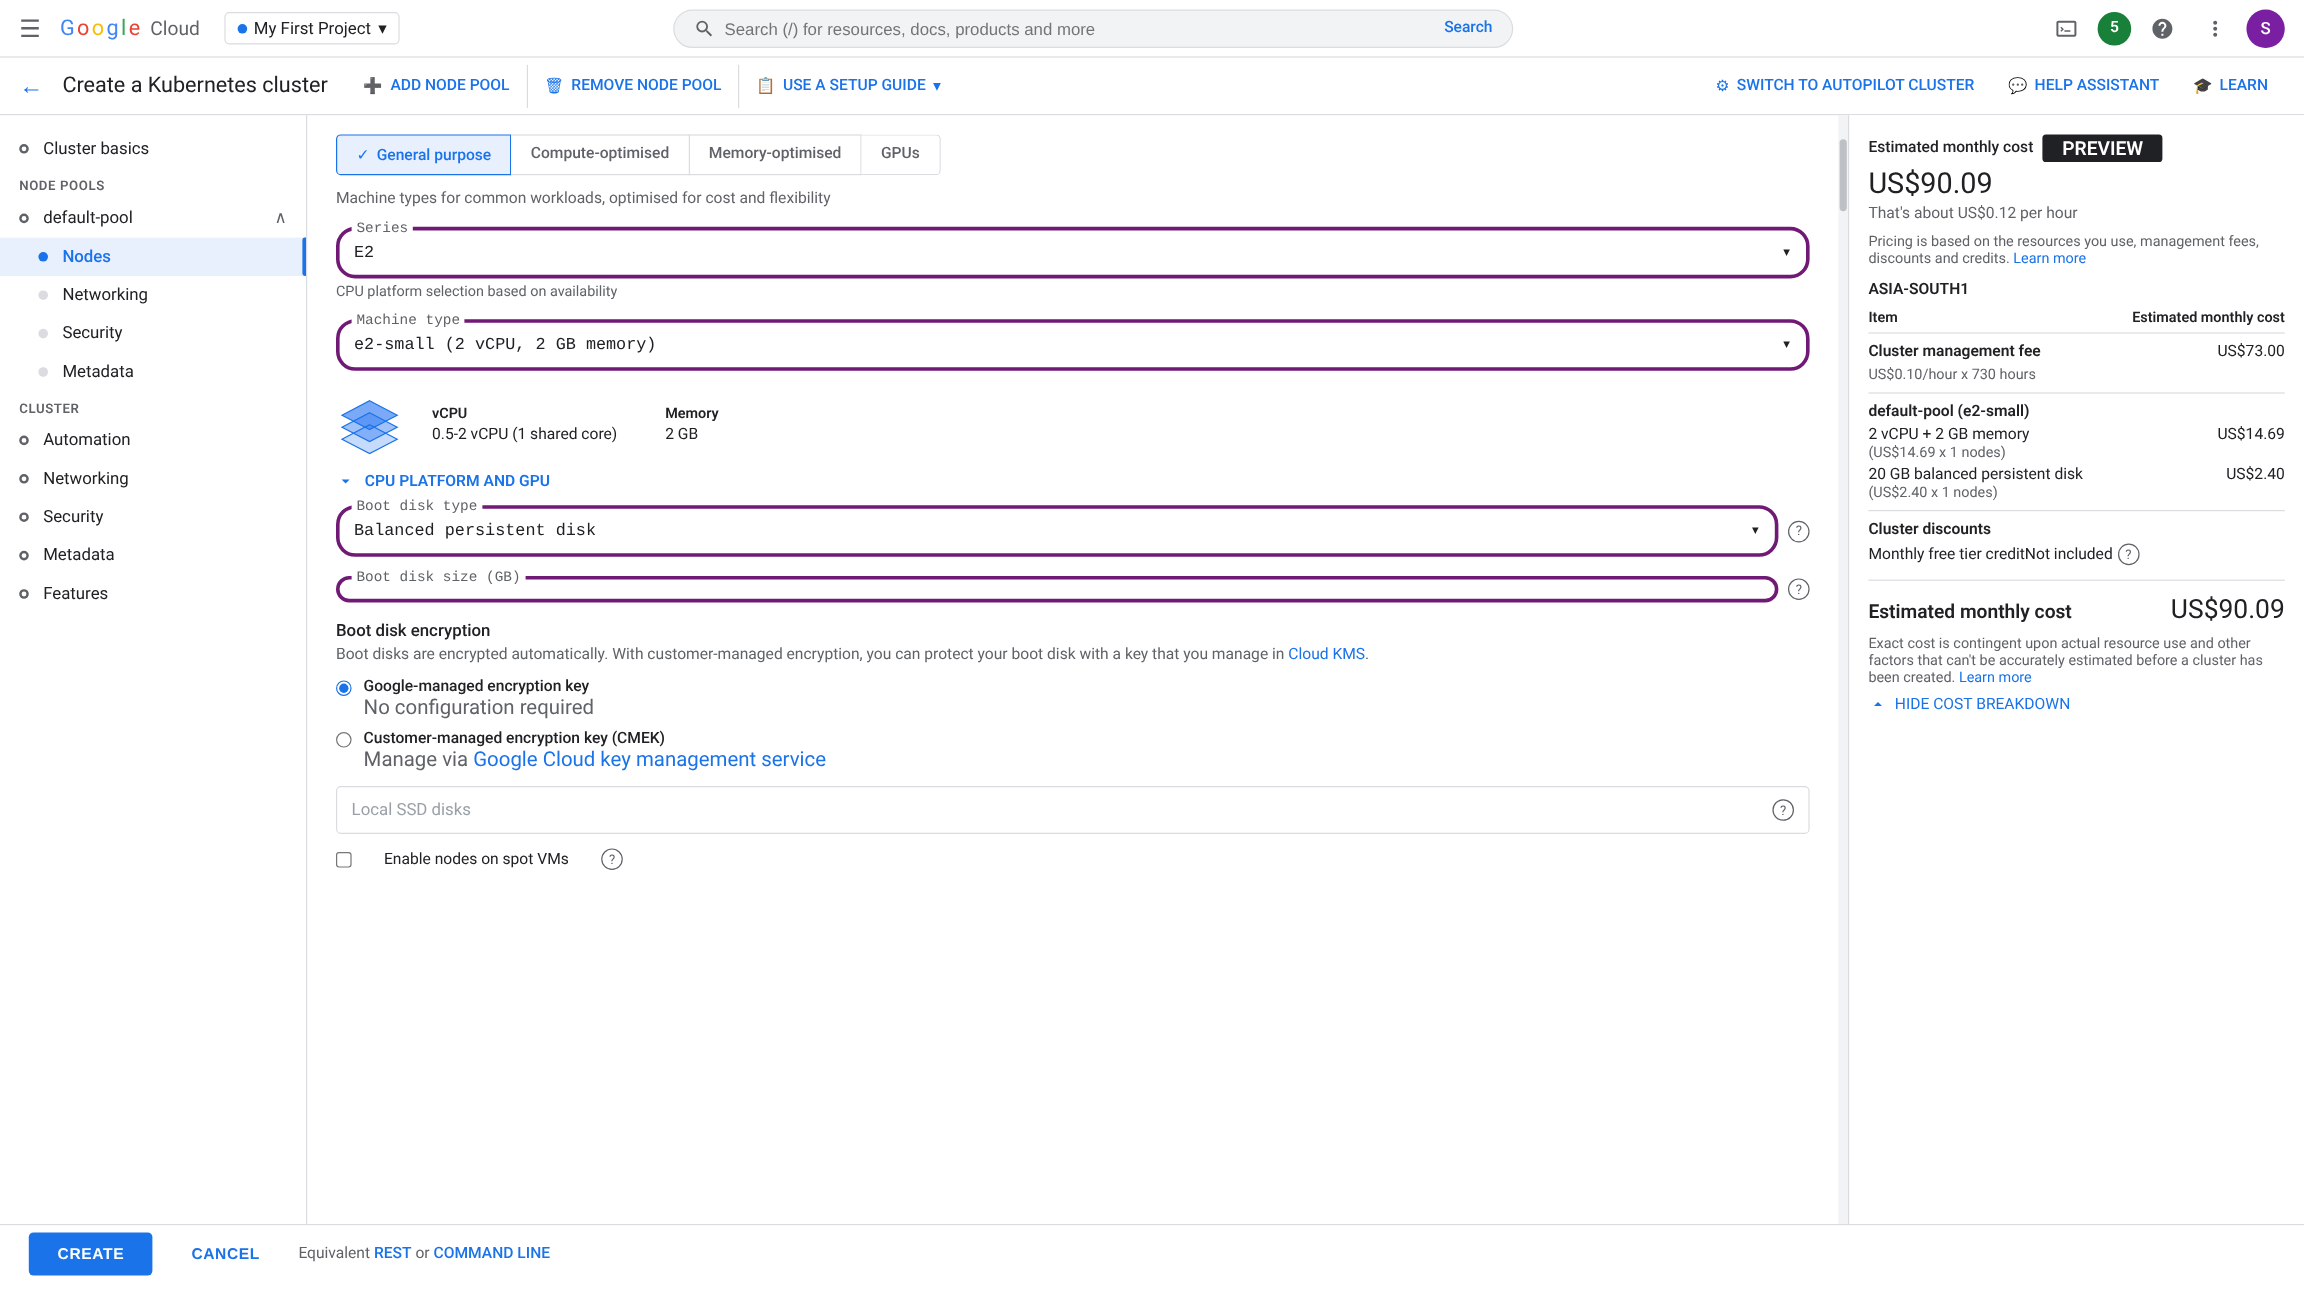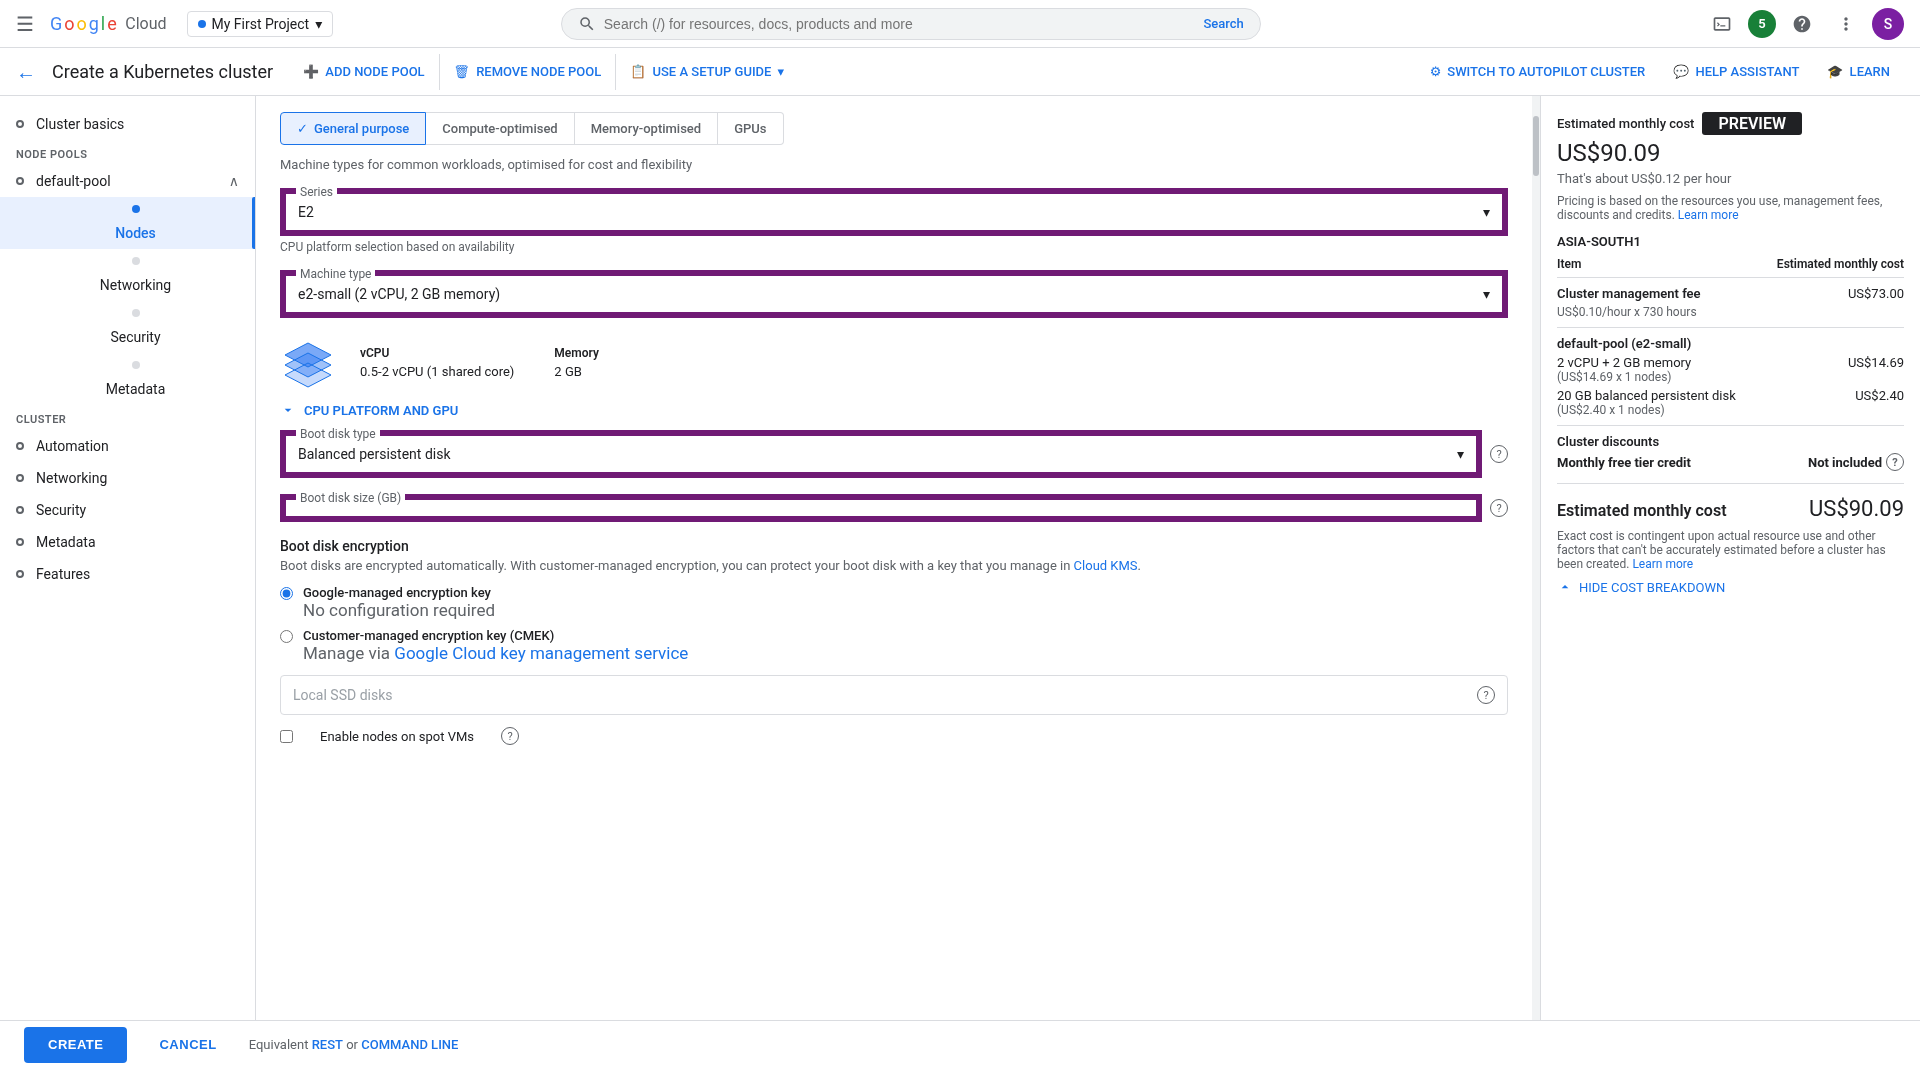--- a/index.html
+++ b/index.html
@@ -78,21 +78,21 @@
       position: relative;
     }
     .sidebar-item.active { background: #e8f0fe; color: #1a73e8; font-weight: 500; }
     .sidebar-item.active::after {
       content: ''; position: absolute; right: 0; top: 0; bottom: 0;
       width: 3px; background: #1a73e8; border-radius: 2px 0 0 2px;
     }
     .sidebar-dot { width: 8px; height: 8px; border-radius: 50%; background: #dadce0; flex-shrink: 0; }
     .sidebar-dot.active { background: #1a73e8; }
     .sidebar-dot.parent { background: transparent; border: 2px solid #5f6368; }
-    .sidebar-indent { padding-left: 32px; flex-direction: column; }
+    .sidebar-indent { padding-left: 32px; }
     .collapse-btn { margin-left: auto; font-size: 14px; color: #5f6368; }
 
     
     .content-area { flex: 1; overflow-y: auto; padding: 16px 24px; }
 
     
     .tabs { display: flex; gap: 0; margin-bottom: 12px; }
     .tab {
       padding: 8px 16px; font-size: 13px; font-weight: 500; cursor: pointer;
       border: 1px solid #dadce0; color: #5f6368; background: #fff;
@@ -100,22 +100,22 @@
     .tab:first-child { border-radius: 4px 0 0 4px; }
     .tab:last-child { border-radius: 0 4px 4px 0; }
     .tab + .tab { border-left: none; }
     .tab.active { background: #e8f0fe; color: #1a73e8; border-color: #1a73e8; display: flex; align-items: center; gap: 6px; }
 
     .section-desc { font-size: 13px; color: #5f6368; margin-bottom: 16px; }
 
     
     .field-group { margin-bottom: 16px; }
     .field-label-box {
-      position: relative; border: 6px solid #701a75; border-radius: 0;
-      padding: 8px 12px 8px; background: #fff;
+      position: relative; border: 3px solid #701a75; border-radius: 16px;
+      padding: 8px 12px 8px; background: #fff; font-family: Liberation Mono, monospace;
     }
     .field-label-box .label {
       position: absolute; top: -9px; left: 10px;
       background: #fff; padding: 0 4px;
       font-size: 12px; color: #5f6368;
     }
     .field-select {
       display: flex; align-items: center; justify-content: space-between;
       font-size: 14px; color: #202124; cursor: pointer; padding: 2px 0;
     }
@@ -181,21 +181,21 @@
     .cost-link { color: #1a73e8; cursor: pointer; }
     .region-label { font-size: 13px; font-weight: 600; color: #202124; margin: 12px 0 8px; }
     .cost-table { width: 100%; }
     .cost-table-header { display: flex; justify-content: space-between; font-size: 12px; font-weight: 600; color: #202124; border-bottom: 1px solid #dadce0; padding-bottom: 6px; margin-bottom: 8px; }
     .cost-row { display: flex; justify-content: space-between; margin-bottom: 4px; }
     .cost-row-label { font-size: 13px; color: #202124; }
     .cost-row-value { font-size: 13px; color: #202124; white-space: nowrap; }
     .cost-row-sub { font-size: 12px; color: #5f6368; }
     .cost-divider { border: none; border-top: 1px solid #dadce0; margin: 8px 0; }
     .cost-section-label { font-size: 13px; font-weight: 600; color: #202124; margin: 8px 0 4px; }
-    .discount-row { display: flex; justify-content: space-between; align-items: center; margin-bottom: 4px; font-weight: bold; }
+    .discount-row { display: flex; justify-content: flex-start; align-items: center; margin-bottom: 4px; }
     .discount-label { font-size: 13px; color: #202124; }
     .discount-value { display: flex; align-items: center; gap: 4px; font-size: 13px; color: #202124; }
     .total-section { border-top: 1px solid #dadce0; padding-top: 12px; margin-top: 12px; }
     .total-row { display: flex; justify-content: space-between; align-items: baseline; margin-bottom: 8px; }
     .total-label { font-size: 16px; font-weight: 600; color: #202124; }
     .total-amount { font-size: 22px; font-weight: 400; color: #202124; }
     .total-note { font-size: 12px; color: #5f6368; margin-bottom: 8px; }
     .hide-breakdown { display: flex; align-items: center; gap: 6px; font-size: 13px; color: #1a73e8; cursor: pointer; margin-top: 8px; }
 
     

